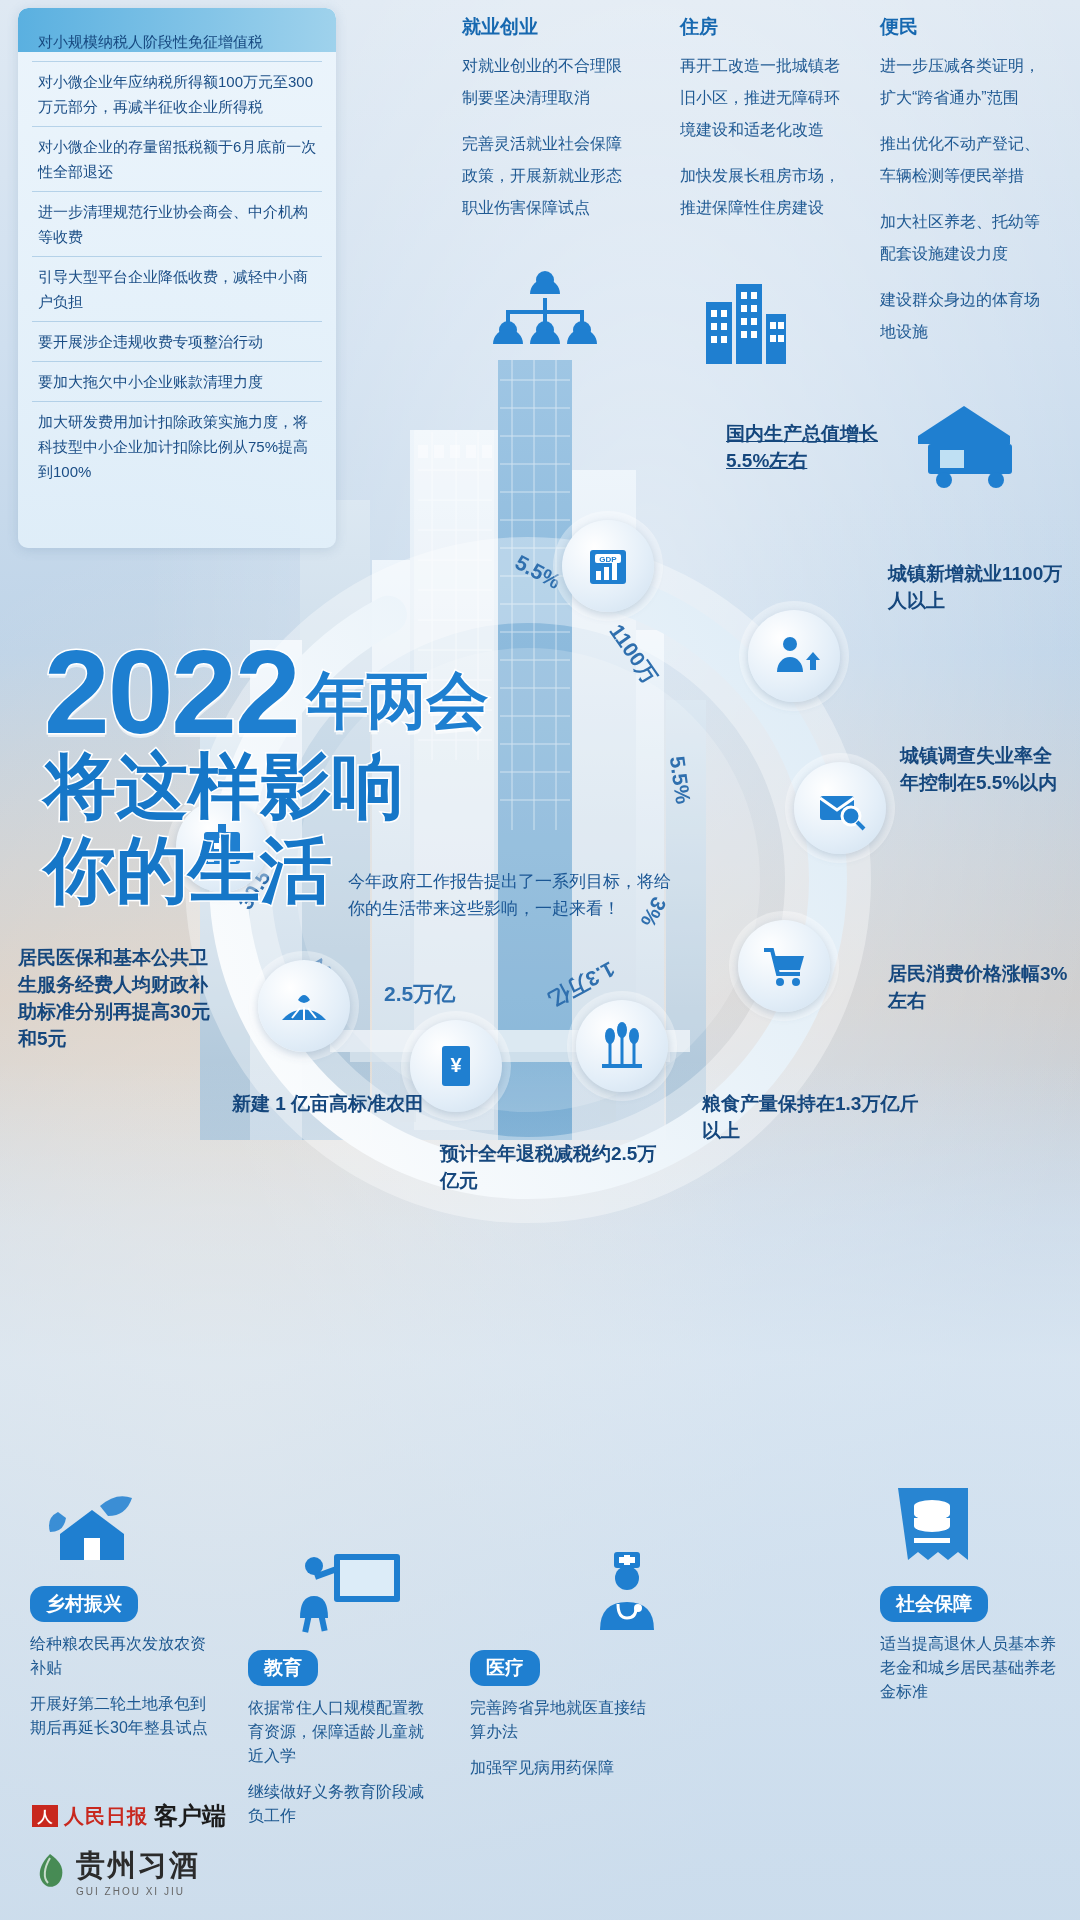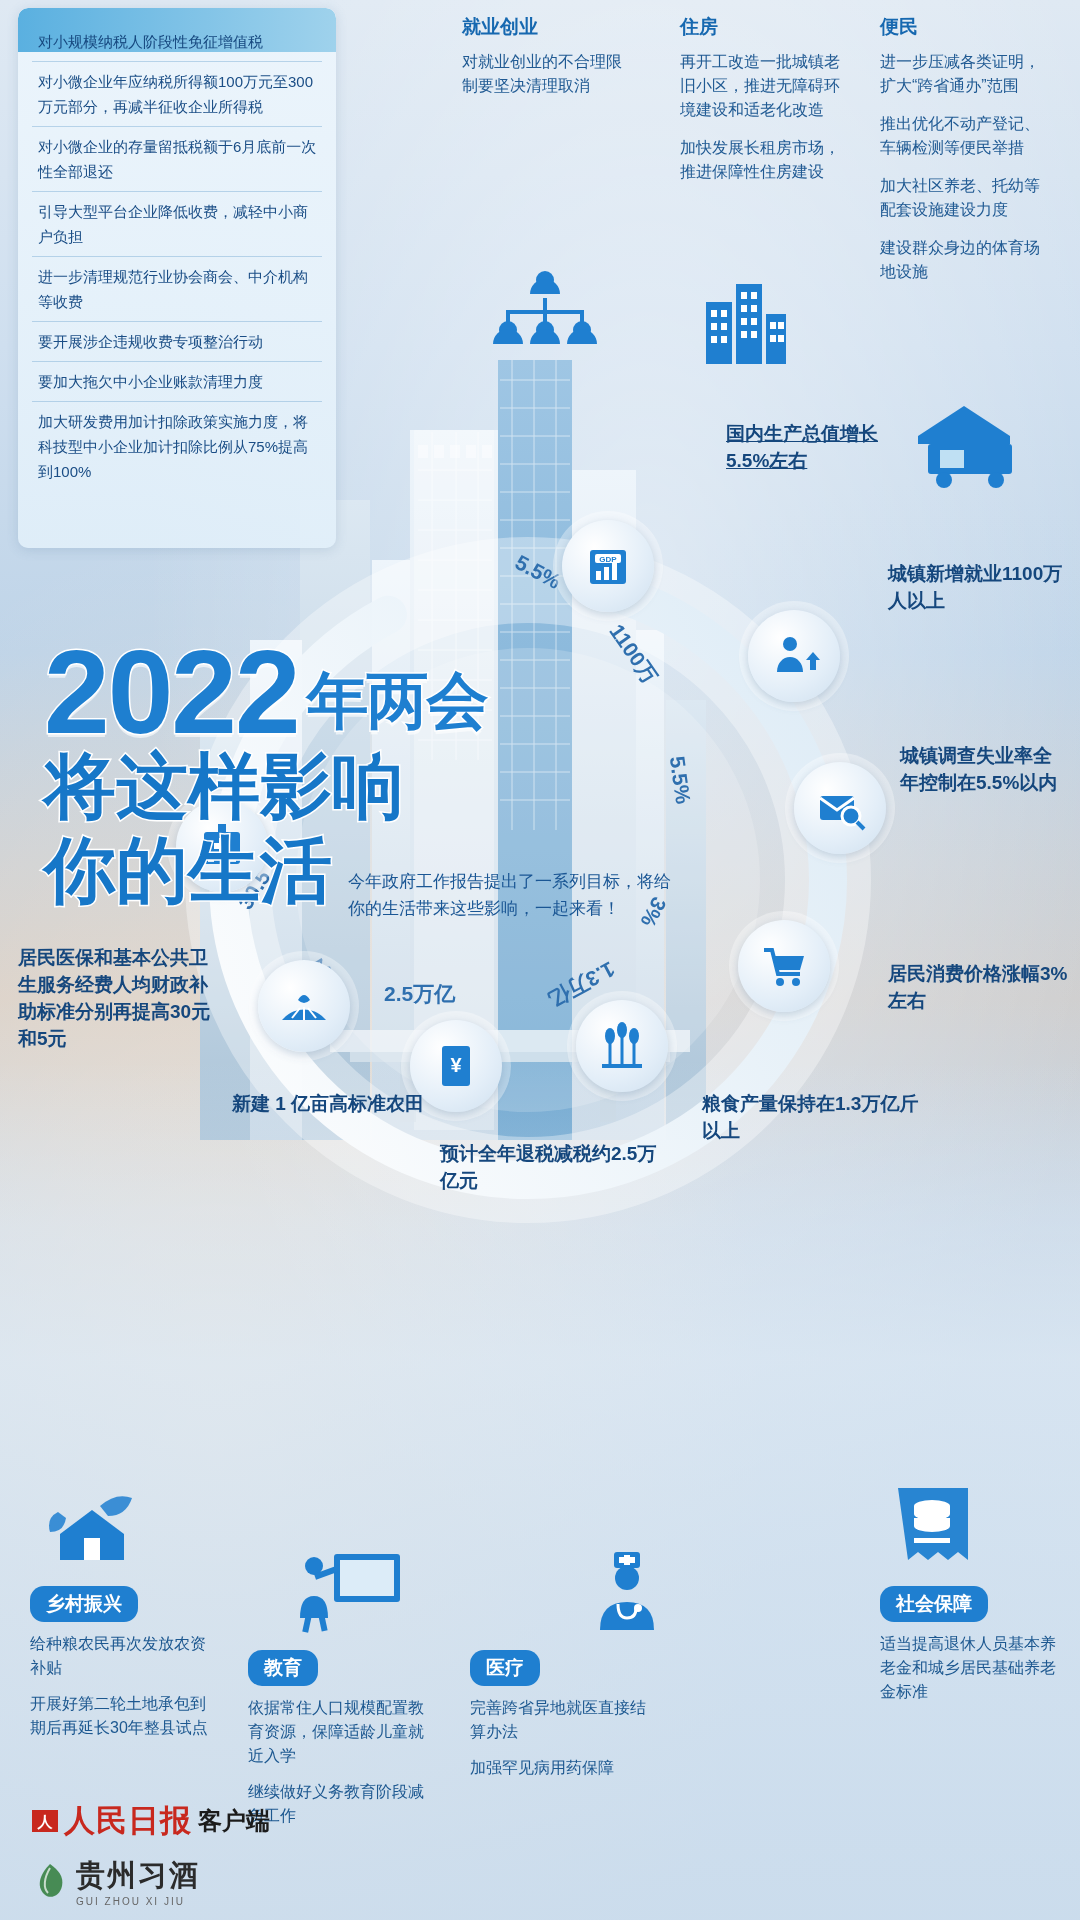--- a/index.html
+++ b/index.html
@@ -48,21 +48,21 @@
     border-bottom: 1px solid rgba(120,170,210,.45);
   }
   .tax-item:last-child { border-bottom: none; }
   .tax-item.first { color:#16487f; }
 
   
   .topcol { position:absolute; width: 160px; }
   .topcol h3 {
     font-size: 19px; color:#1668b0; font-weight:bold; margin-bottom:10px;
   }
-  .topcol p { font-size: 16px; line-height:24px; color:#205a93; margin-bottom:14px; }
+  .topcol p { font-size: 16px; line-height:32px; color:#205a93; margin-bottom:14px; }
 
   
   .ring-wrap { position:absolute; left:148px; top:500px; width:760px; height:760px; }
   .ring-center-text {
     position:absolute; left:200px; top:368px; width:330px;
     font-size:17px; line-height:27px; color:#1a5694; text-align:left;
   }
 
   
   .node {
@@ -97,21 +97,21 @@
   .bsec { position:absolute; width: 190px; }
   .bsec .tag {
     display:inline-block; background:#1f7fd0; color:#fff; font-weight:bold;
     font-size:19px; padding:5px 16px; border-radius:14px; margin-bottom:10px;
   }
   .bsec p { font-size:16px; line-height:24px; color:#1d5890; margin-bottom:12px; }
 
   
   .footer { position:absolute; left:30px; top:1800px; }
   .rmrb {
-    font-size: 31px; font-weight:bold; color:#c8281e; letter-spacing:1px;
+    font-size: 20px; font-weight:bold; color:#c8281e; letter-spacing:1px;
     font-family:"Liberation Serif", serif;
   }
   .khd { font-size:24px; font-weight:bold; color:#1b1b1b; margin-left:6px; }
   .xijiu { font-size:29px; font-weight:bold; color:#2b2b2b; letter-spacing:2px; }
   .xijiu-sub { font-size:10px; color:#666; letter-spacing:2px; }
 </style>
 </head>
 <body>
 
 <div id="page">
@@ -207,30 +207,31 @@
     <rect x="600" y="1062" width="16" height="60" fill="#c9d7e3" opacity="0.7"></rect>
   </svg>
 
   <div class="bg-haze"></div>
 
   <div class="tax-panel">
     <div class="bar"></div>
     <div class="tax-item first">对小规模纳税人阶段性免征增值税</div>
     <div class="tax-item">对小微企业年应纳税所得额100万元至300万元部分，再减半征收企业所得税</div>
     <div class="tax-item">对小微企业的存量留抵税额于6月底前一次性全部退还</div>
+    <div class="tax-item">进一步清理规范行业协会商会、中介机构等收费</div>
     <div class="tax-item">引导大型平台企业降低收费，减轻中小商户负担</div>
-    <div class="tax-item">进一步清理规范行业协会商会、中介机构等收费</div>
     <div class="tax-item">要开展涉企违规收费专项整治行动</div>
     <div class="tax-item">要加大拖欠中小企业账款清理力度</div>
     <div class="tax-item">加大研发费用加计扣除政策实施力度，将科技型中小企业加计扣除比例从75%提高到100%</div>
   </div>
 
   <div class="topcol" style="left:462px; top:14px;">
     <h3>就业创业</h3>
     <p>对就业创业的不合理限制要坚决清理取消</p>
+    <p>完善灵活就业社会保障政策，开展新就业形态职业伤害保障试点</p>
   </div>
   <svg width="110" height="90" style="position:absolute;left:490px;top:268px">
     <g fill="#1f7fd0">
       <circle cx="55" cy="12" r="9"></circle>
         <path d="M40 26h30a15 15 0 0 0-30 0z"></path>
       <circle cx="18" cy="62" r="9"></circle>
         <path d="M3 76h30a15 15 0 0 0-30 0z"></path>
       <circle cx="55" cy="62" r="9"></circle>
         <path d="M40 76h30a15 15 0 0 0-30 0z"></path>
       <circle cx="92" cy="62" r="9"></circle>

